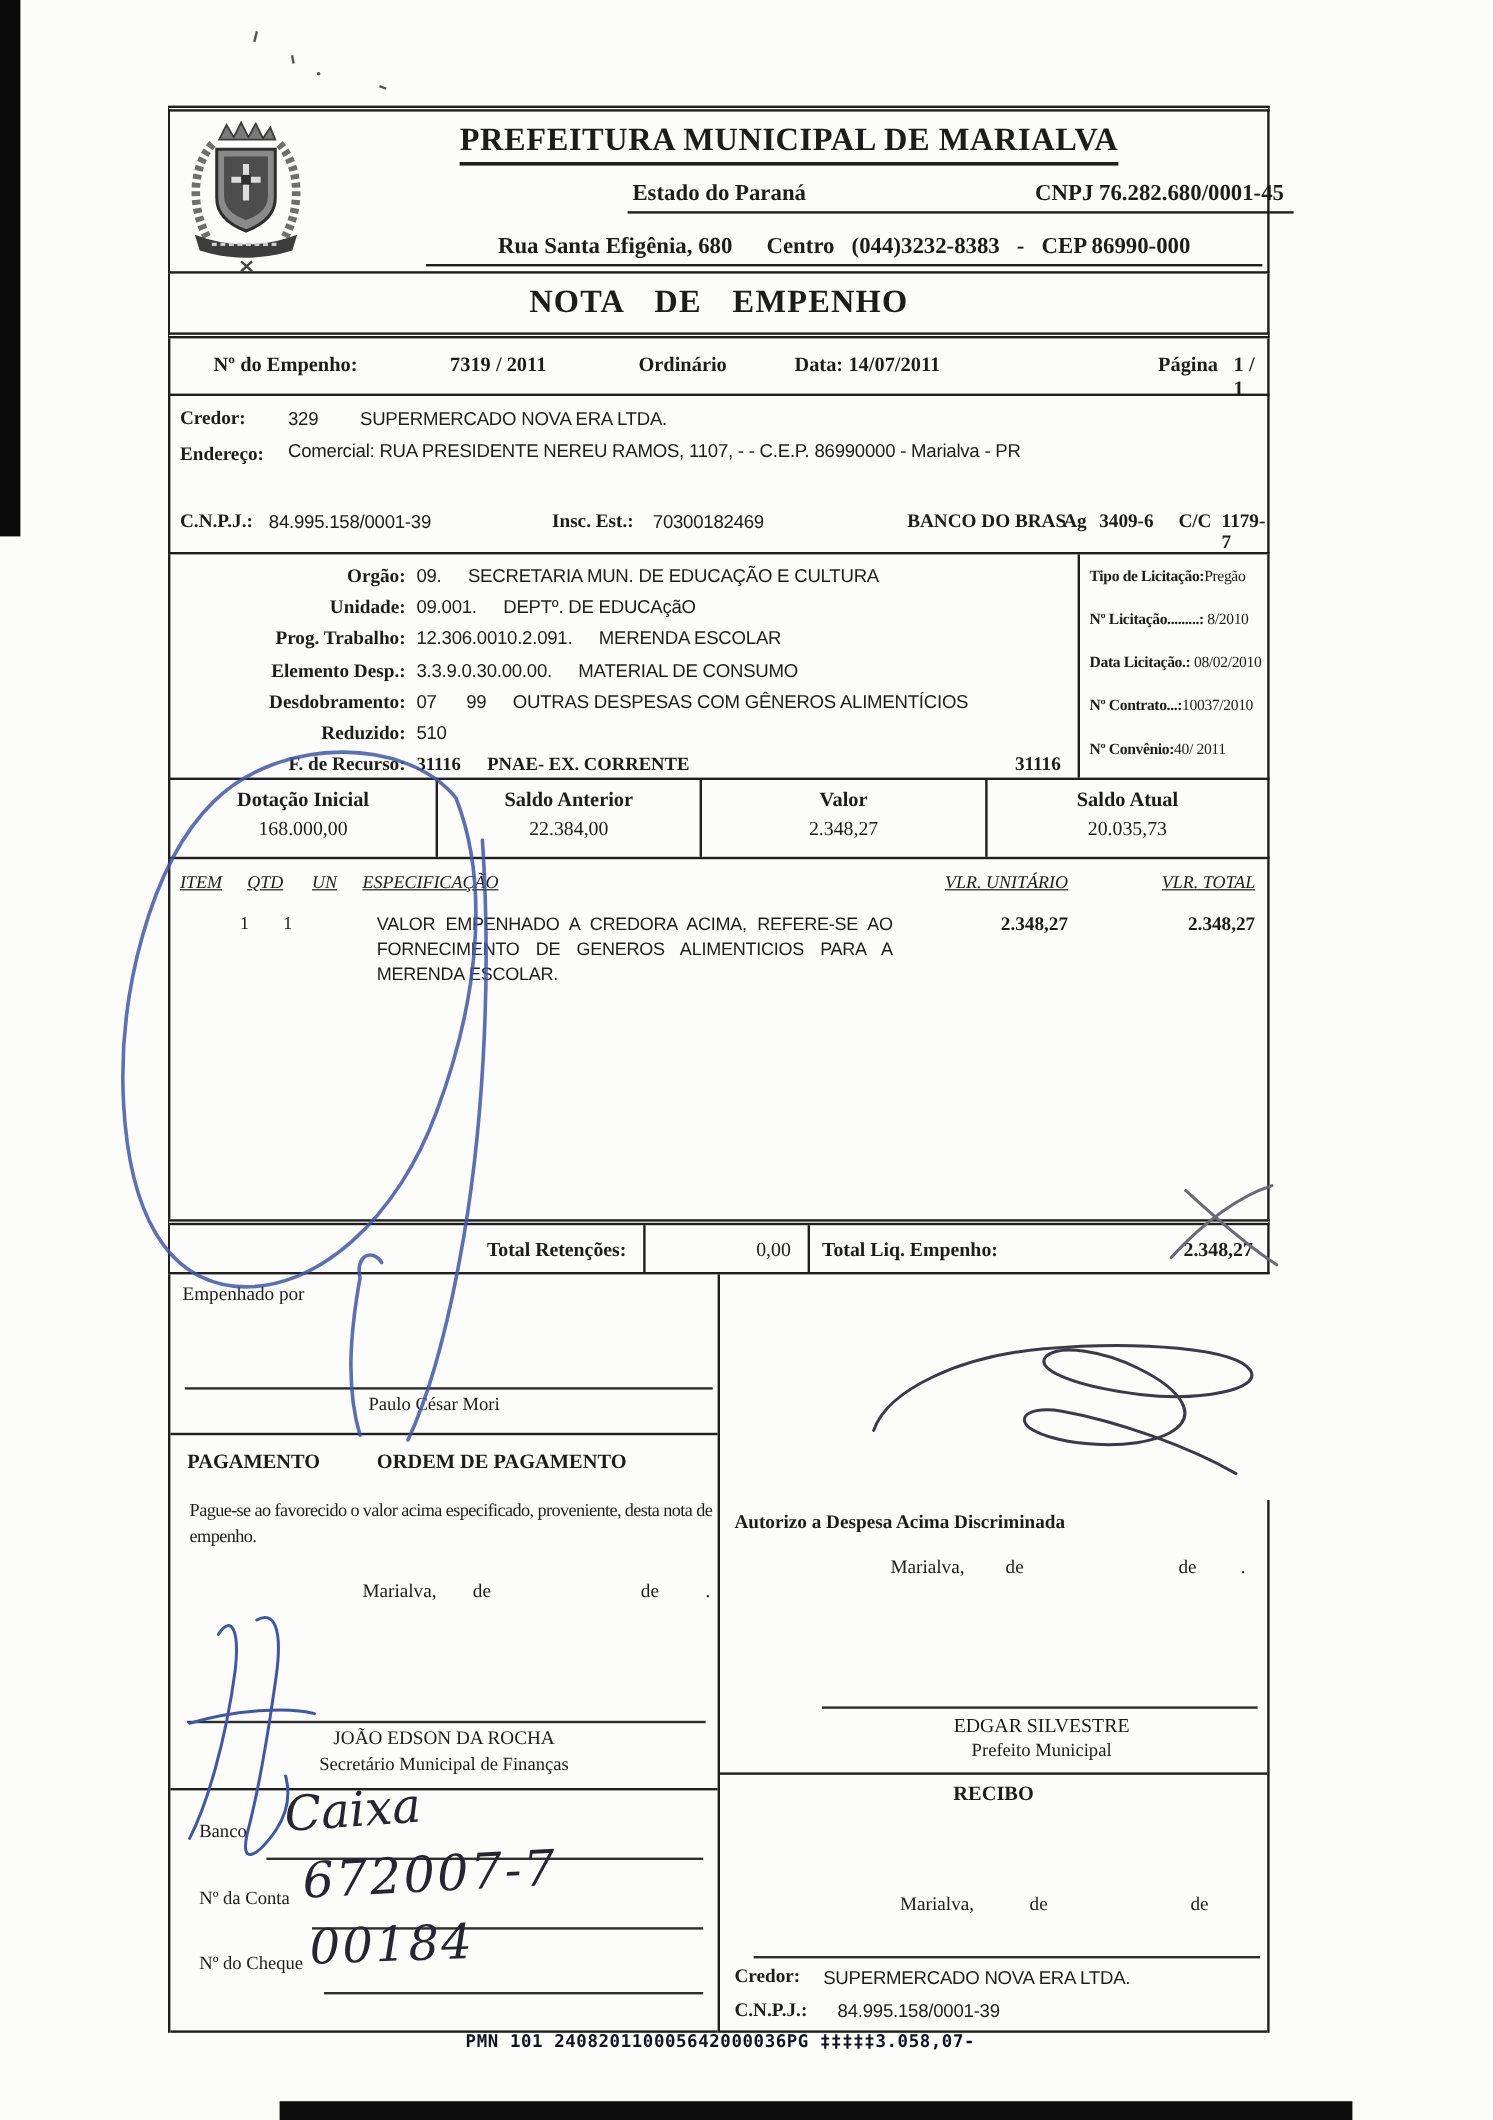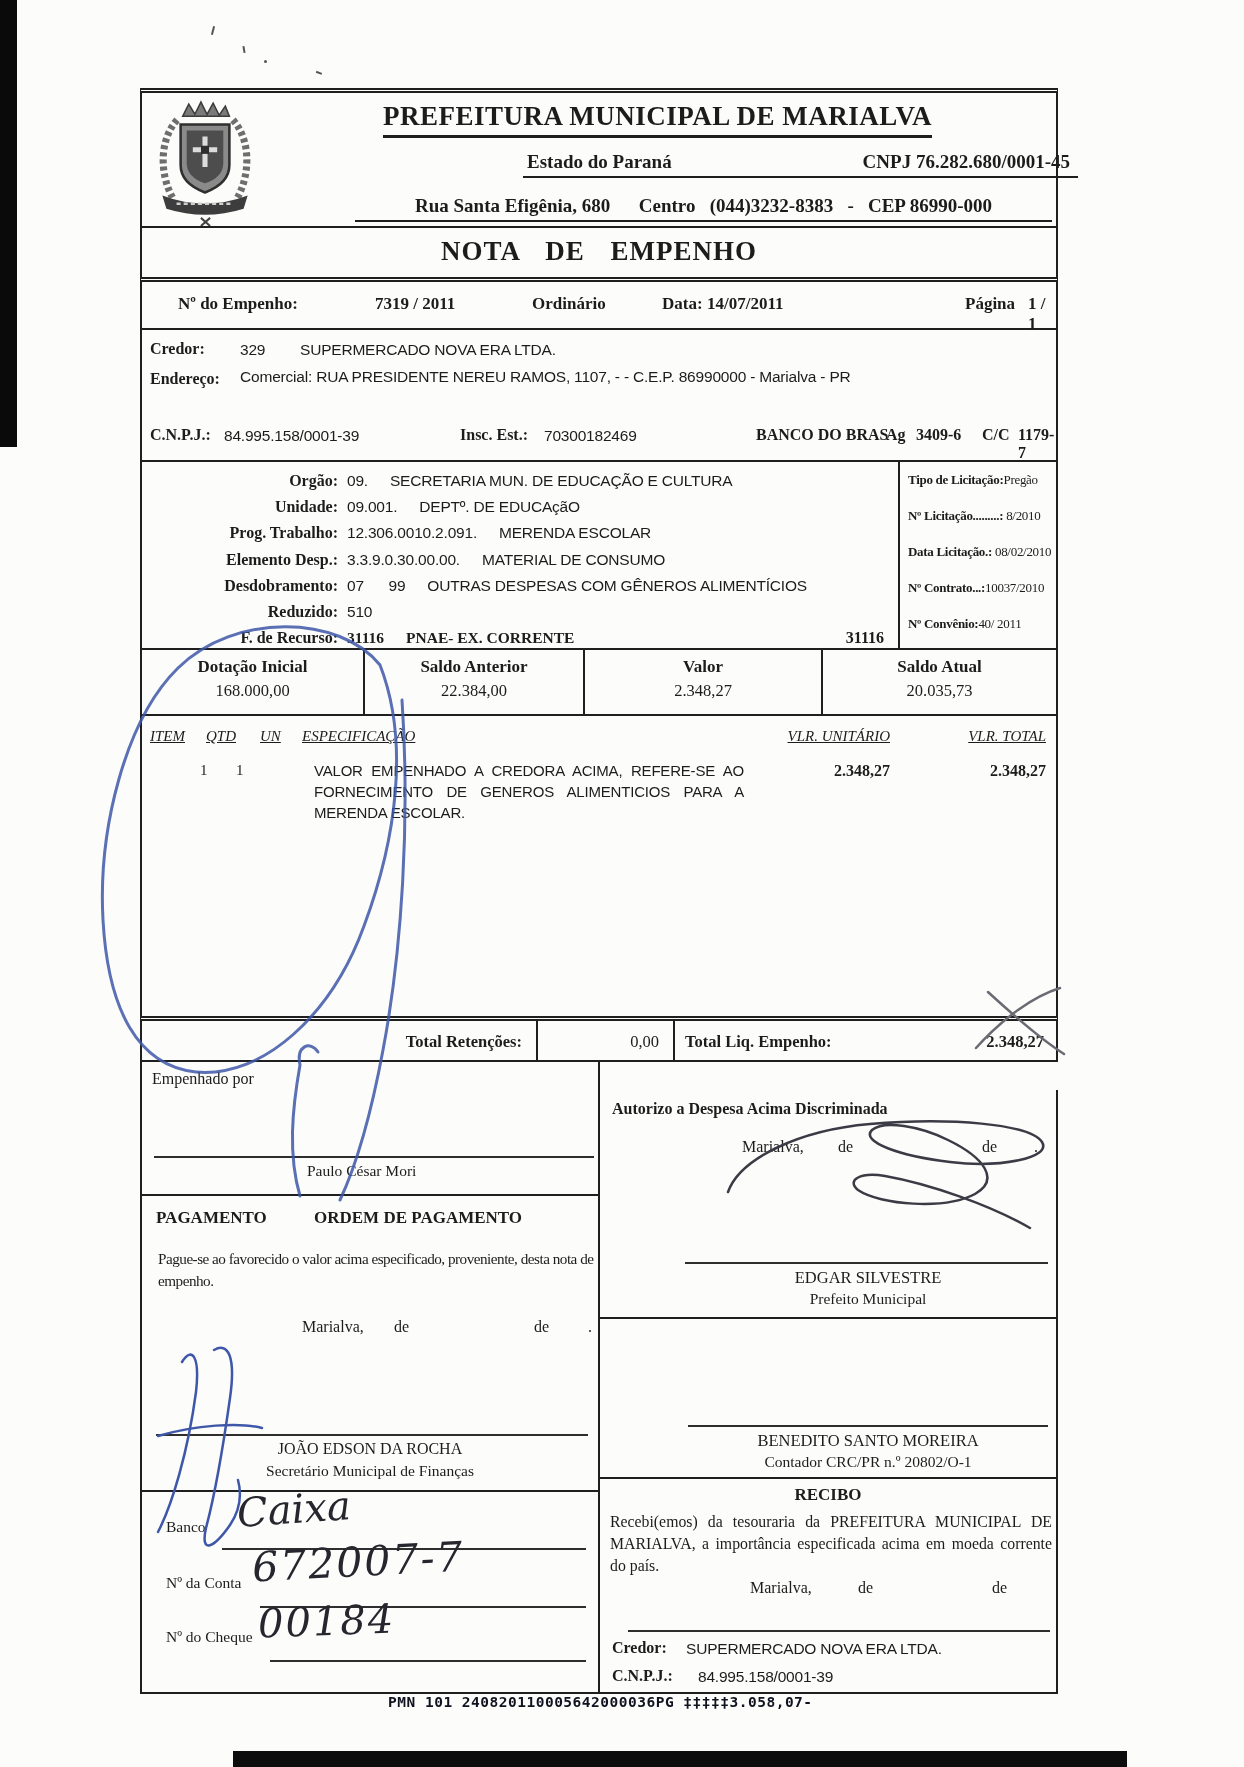--- a/index.html
+++ b/index.html
@@ -298,29 +298,23 @@
           <span class="abs b" style="left:12px;top:10px;">Autorizo a Despesa Acima Discriminada</span>
           <span class="abs" style="left:142px;top:48px;">Marialva,</span>
           <span class="abs" style="left:238px;top:48px;">de</span>
           <span class="abs" style="left:382px;top:48px;">de</span>
           <span class="abs" style="left:434px;top:48px;">.</span>
           <div class="sigline" style="left:85px;right:8px;top:172px;"></div>
           <div class="cname" style="top:178px;left:80px;font-size:16.5px;">EDGAR SILVESTRE</div>
           <div class="cname" style="top:200px;left:80px;font-size:15.5px;">Prefeito Municipal</div>
         </div>
 
-        <div class="contador">
-          <div class="sigline" style="left:88px;right:8px;top:106px;"></div>
-          <div class="cname" style="top:112px;left:80px;font-size:16.5px;">BENEDITO SANTO MOREIRA</div>
-          <div class="cname" style="top:134px;left:80px;font-size:15.5px;">Contador CRC/PR n.º 20802/O-1</div>
-        </div>
 
         <div class="recibo">
           <div class="cname b" style="top:6px;font-size:17px;">RECIBO</div>
-          <div class="recibo-body">Recebi(emos) da tesouraria da PREFEITURA MUNICIPAL DE MARIALVA, a importância especificada acima em moeda corrente do país.</div>
           <span class="abs" style="left:150px;top:100px;">Marialva,</span>
           <span class="abs" style="left:258px;top:100px;">de</span>
           <span class="abs" style="left:392px;top:100px;">de</span>
           <div class="sigline" style="left:28px;right:6px;top:151px;"></div>
           <span class="abs b" style="left:12px;top:160px;">Credor:</span>
           <span class="abs sans" style="left:86px;top:161px;font-size:15.5px;">SUPERMERCADO NOVA ERA LTDA.</span>
           <span class="abs b" style="left:12px;top:188px;">C.N.P.J.:</span>
           <span class="abs sans" style="left:98px;top:189px;font-size:15.5px;">84.995.158/0001-39</span>
         </div>
       </div>

